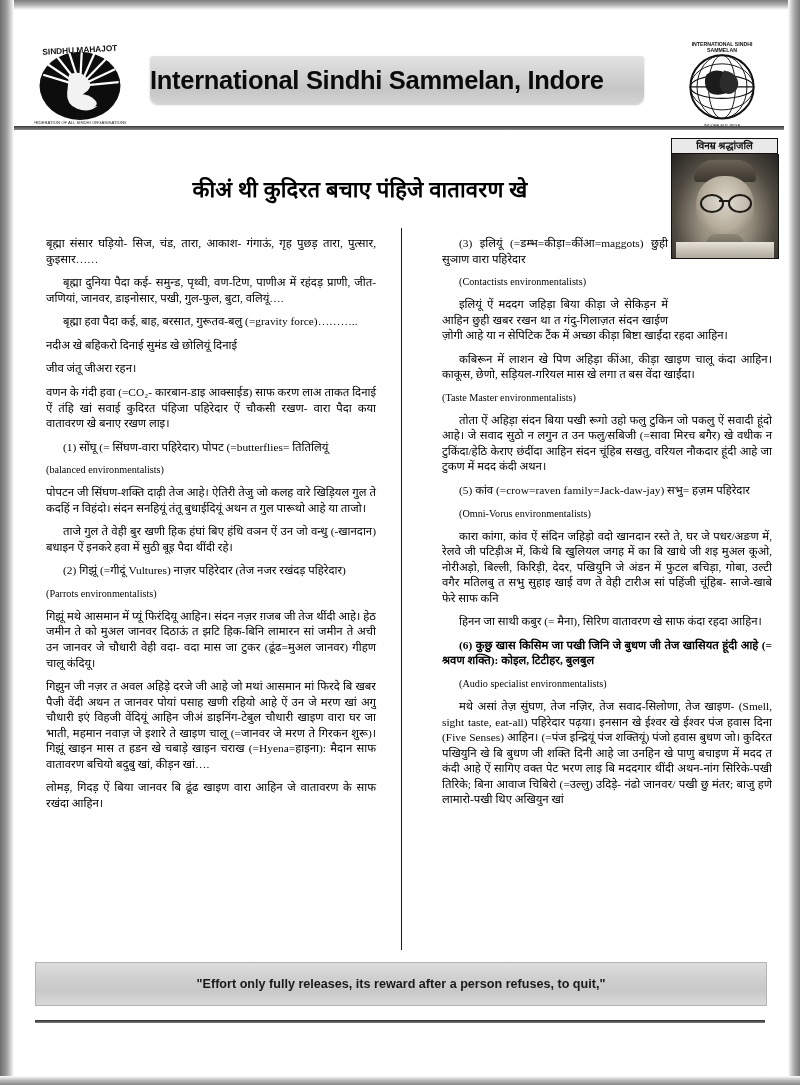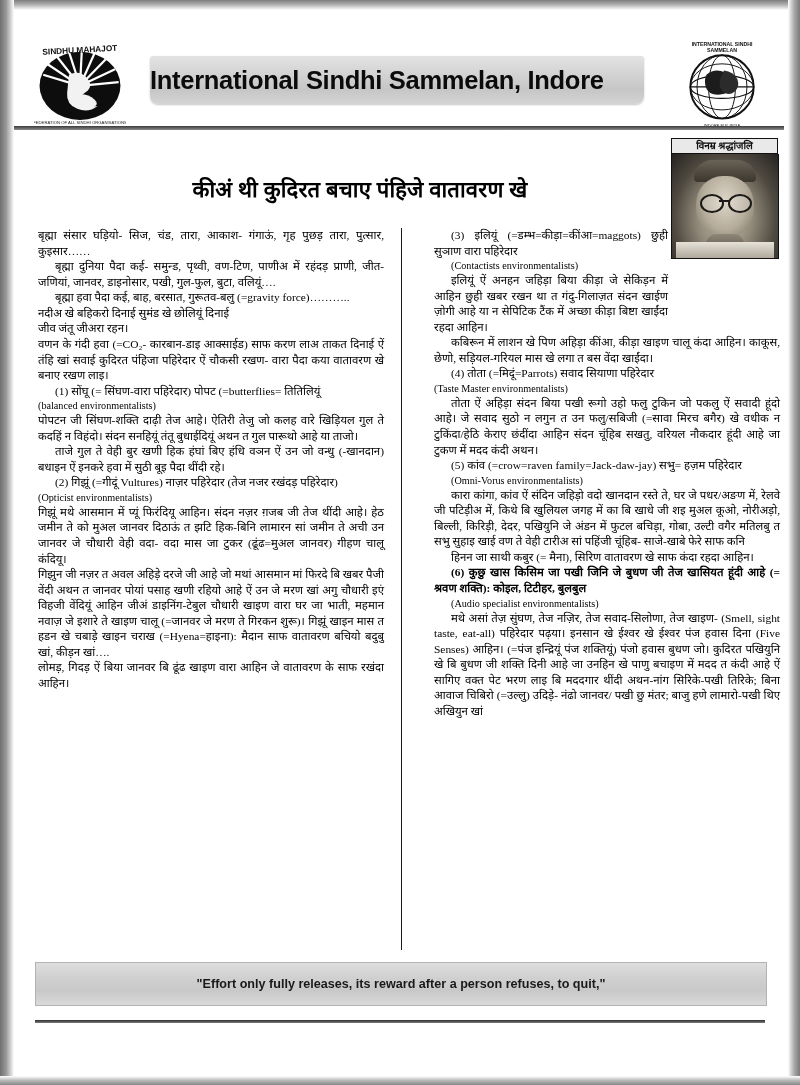--- a/index.html
+++ b/index.html
@@ -150,21 +150,21 @@
     font-size: 11.4px;
     line-height: 1.365;
     color: #000;
     text-align: justify;
     text-justify: inter-word;
     hyphens: none;
   }
   .col-left  { left: 0px; }
   .col-right { left: 396px; }
 
-  .col p { margin: 0; }
+  .col p { margin: 8px; }
   .p-indent { text-indent: 17px; }
   .p-noindent { text-indent: 0; }
   .eng { font-family: "Liberation Serif", serif; font-size: 10.2px; }
   .bold { font-weight: bold; }
   .wrap-portrait { float: right; width: 112px; height: 88px; shape-outside: content-box; }
 
   
   .quote-bar {
     position: absolute;
     left: 35px; top: 962px;
@@ -262,33 +262,32 @@
       <p class="p-indent">बृह्मा दुनिया पैदा कई- समुन्ड, पृथ्वी, वण-टिण, पाणीअ में रहंदड़ प्राणी, जीत-जणियां, जानवर, डाइनोसार, पखी, गुल-फुल, बुटा, वलियूं….</p>
       <p class="p-indent">बृह्मा हवा पैदा कई, बाह, बरसात, गुरूतव-बलु (=gravity force)………..</p>
       <p class="p-noindent">नदीअ खे बहिकरो दिनाई सुमंड खे छोलियूं दिनाई</p>
       <p class="p-noindent">जीव जंतू जीअरा रहन।</p>
       <p class="p-noindent">वणन के गंदी हवा (=CO₂- कारबान-डाइ आक्साईड) साफ करण लाअ ताकत दिनाई ऐं तंहि खां सवाई कुदिरत पंहिजा पहिरेदार ऐं चौकसी रखण- वारा पैदा कया वातावरण खे बनाए रखण लाइ।</p>
       <p class="p-indent">(1) सोंघू (= सिंघण-वारा पहिरेदार) पोपट (=butterflies= तितिलियूं</p>
       <p class="p-noindent eng">(balanced environmentalists)</p>
       <p class="p-noindent">पोपटन जी सिंघण-शक्ति दाढ़ी तेज आहे। ऐतिरी तेजु जो कलह वारे खिड़ियल गुल ते कदहिं न विहंदो। संदन सनहियूं तंतू बुधाईदियूं अथन त गुल पारूथो आहे या ताजो।</p>
       <p class="p-indent">ताजे गुल ते वेही बुर खणी हिक हंघां बिए हंधि वञन ऐं उन जो वन्धु (-खानदान) बधाइन ऐं इनकरे हवा में सुठी बूइ पैदा थींदी रहे।</p>
       <p class="p-indent">(2) गिझूं (=गीदूं Vultures) नाज़र पहिरेदार (तेज नजर रखंदड़ पहिरेदार)</p>
-      <p class="p-noindent eng">(Opticist environmentalists)</p>
+      <p class="p-noindent eng">(Parrots environmentalists)</p>
       <p class="p-noindent">गिझूं मथे आसमान में प्यूं फिरंदियू आहिन। संदन नज़र ग़जब जी तेज थींदी आहे। हेठ जमीन ते को मुअल जानवर दिठाऊं त झटि हिक-बिनि लामारन सां जमीन ते अची उन जानवर जे चौधारी वेही वदा- वदा मास जा टुकर (ढूंढ=मुअल जानवर) गीहण चालू कंदियू।</p>
       <p class="p-noindent">गिझुन जी नज़र त अवल अहिड़े दरजे जी आहे जो मथां आसमान मां फिरदे बि खबर पैजी वेंदी अथन त जानवर पोयां पसाह खणी रहियो आहे ऐं उन जे मरण खां अगु चौधारी इएं विहजी वेंदियूं आहिन जीअं डाइनिंग-टेबुल चौधारी खाइण वारा घर जा भाती, महमान नवाज़ जे इशारे ते खाइण चालू (=जानवर जे मरण ते गिरकन शुरू)। गिझूं खाइन मास त हडन खे चबाड़े खाइन चराख (=Hyena=हाइना): मैदान साफ वातावरण बचियो बदुबु खां, कीड़न खां….</p>
       <p class="p-noindent">लोमड़, गिदड़ ऐं बिया जानवर बि ढूंढ खाइण वारा आहिन जे वातावरण के साफ रखंदा आहिन।</p>
     </div>
 
     <div class="col col-right">
       <div class="wrap-portrait"></div>
       <p class="p-indent">(3) इलियूं (=डम्भ=कीड़ा=कींआ=maggots) छुही सुञाण वारा पहिरेदार</p>
       <p class="p-indent eng">(Contactists environmentalists)</p>
-      <p class="p-indent">इलियूं ऐं अनहन जहिड़ा बिया कीड़ा जे सेकिड़न में आहिन छुही खबर रखन था त गंदु-गिलाज़त संदन खाईण ज़ोगी आहे या न सेपिटिक टैंक में अच्छा कीड़ा बिष्टा खाईंदा रहदा आहिन।</p>
+      <p class="p-indent">इलियूं ऐं मददग जहिड़ा बिया कीड़ा जे सेकिड़न में आहिन छुही खबर रखन था त गंदु-गिलाज़त संदन खाईण ज़ोगी आहे या न सेपिटिक टैंक में अच्छा कीड़ा बिष्टा खाईंदा रहदा आहिन।</p>
       <p class="p-indent">कबिरून में लाशन खे पिण अहिड़ा कींआ, कीड़ा खाइण चालू कंदा आहिन। काकूस, छेणो, सड़ियल-गरियल मास खे लगा त बस वेंदा खाईंदा।</p>
-      <p class="p-indent">(4) तोता (=मिदूं=Parrots) सवाद सियाणा पहिरेदार</p>
       <p class="p-noindent eng">(Taste Master environmentalists)</p>
       <p class="p-indent">तोता ऐं अहिड़ा संदन बिया पखी रूगो उहो फलु टुकिन जो पकलु ऐं सवादी हूंदो आहे। जे सवाद सुठो न लगुन त उन फलु/सबिजी (=सावा मिरच बगैर) खे वधीक न टुकिंदा/हेठि केराए छंदींदा आहिन संदन चूंहिब सखतु, वरियल नौकदार हूंदी आहे जा टुकण में मदद कंदी अथन।</p>
       <p class="p-indent">(5) कांव (=crow=raven family=Jack-daw-jay) सभु= हज़म पहिरेदार</p>
       <p class="p-indent eng">(Omni-Vorus environmentalists)</p>
       <p class="p-indent">कारा कांगा, कांव ऐं संदिन जहिड़ो वदो खानदान रस्ते ते, घर जे पधर/अङण में, रेलवे जी पटिड़ीअ में, किथे बि खुलियल जगह में का बि खाधे जी शइ मुअल कूओ, नोरीअड़ो, बिल्ली, किरिड़ी, देदर, पखियुनि जे अंडन में फुटल बचिड़ा, गोबा, उल्टी वगैर मतिलबु त सभु सुहाइ खाई वण ते वेही टारीअ सां पहिंजी चूंहिब- साजे-खाबे फेरे साफ कनि</p>
       <p class="p-indent">हिनन जा साथी कबुर (= मैना), सिरिण वातावरण खे साफ कंदा रहदा आहिन।</p>
       <p class="p-indent bold">(6) कुछु खास किसिम जा पखी जिनि जे बुधण जी तेज खासियत हूंदी आहे (= श्रवण शक्ति): कोइल, टिटीहर, बुलबुल</p>
       <p class="p-indent eng">(Audio specialist environmentalists)</p>
       <p class="p-indent">मथे असां तेज़ सुंघण, तेज नज़िर, तेज सवाद-सिलोणा, तेज खाइण- (Smell, sight taste, eat-all) पहिरेदार पढ़या। इनसान खे ईश्वर खे ईश्वर पंज हवास दिना (Five Senses) आहिन। (=पंज इन्द्रियूं पंज शक्तियूं) पंजो हवास बुधण जो। कुदिरत पखियुनि खे बि बुधण जी शक्ति दिनी आहे जा उनहिन खे पाणु बचाइण में मदद त कंदी आहे ऐं सागिए वक्त पेट भरण लाइ बि मददगार थींदी अथन-नांग सिरिके-पखी तिरिके; बिना आवाज चिबिरो (=उल्लु) उदिड़े- नंढो जानवर/ पखी छु मंतर; बाजु हणे लामारो-पखी थिए अखियुन खां</p>
     </div>

